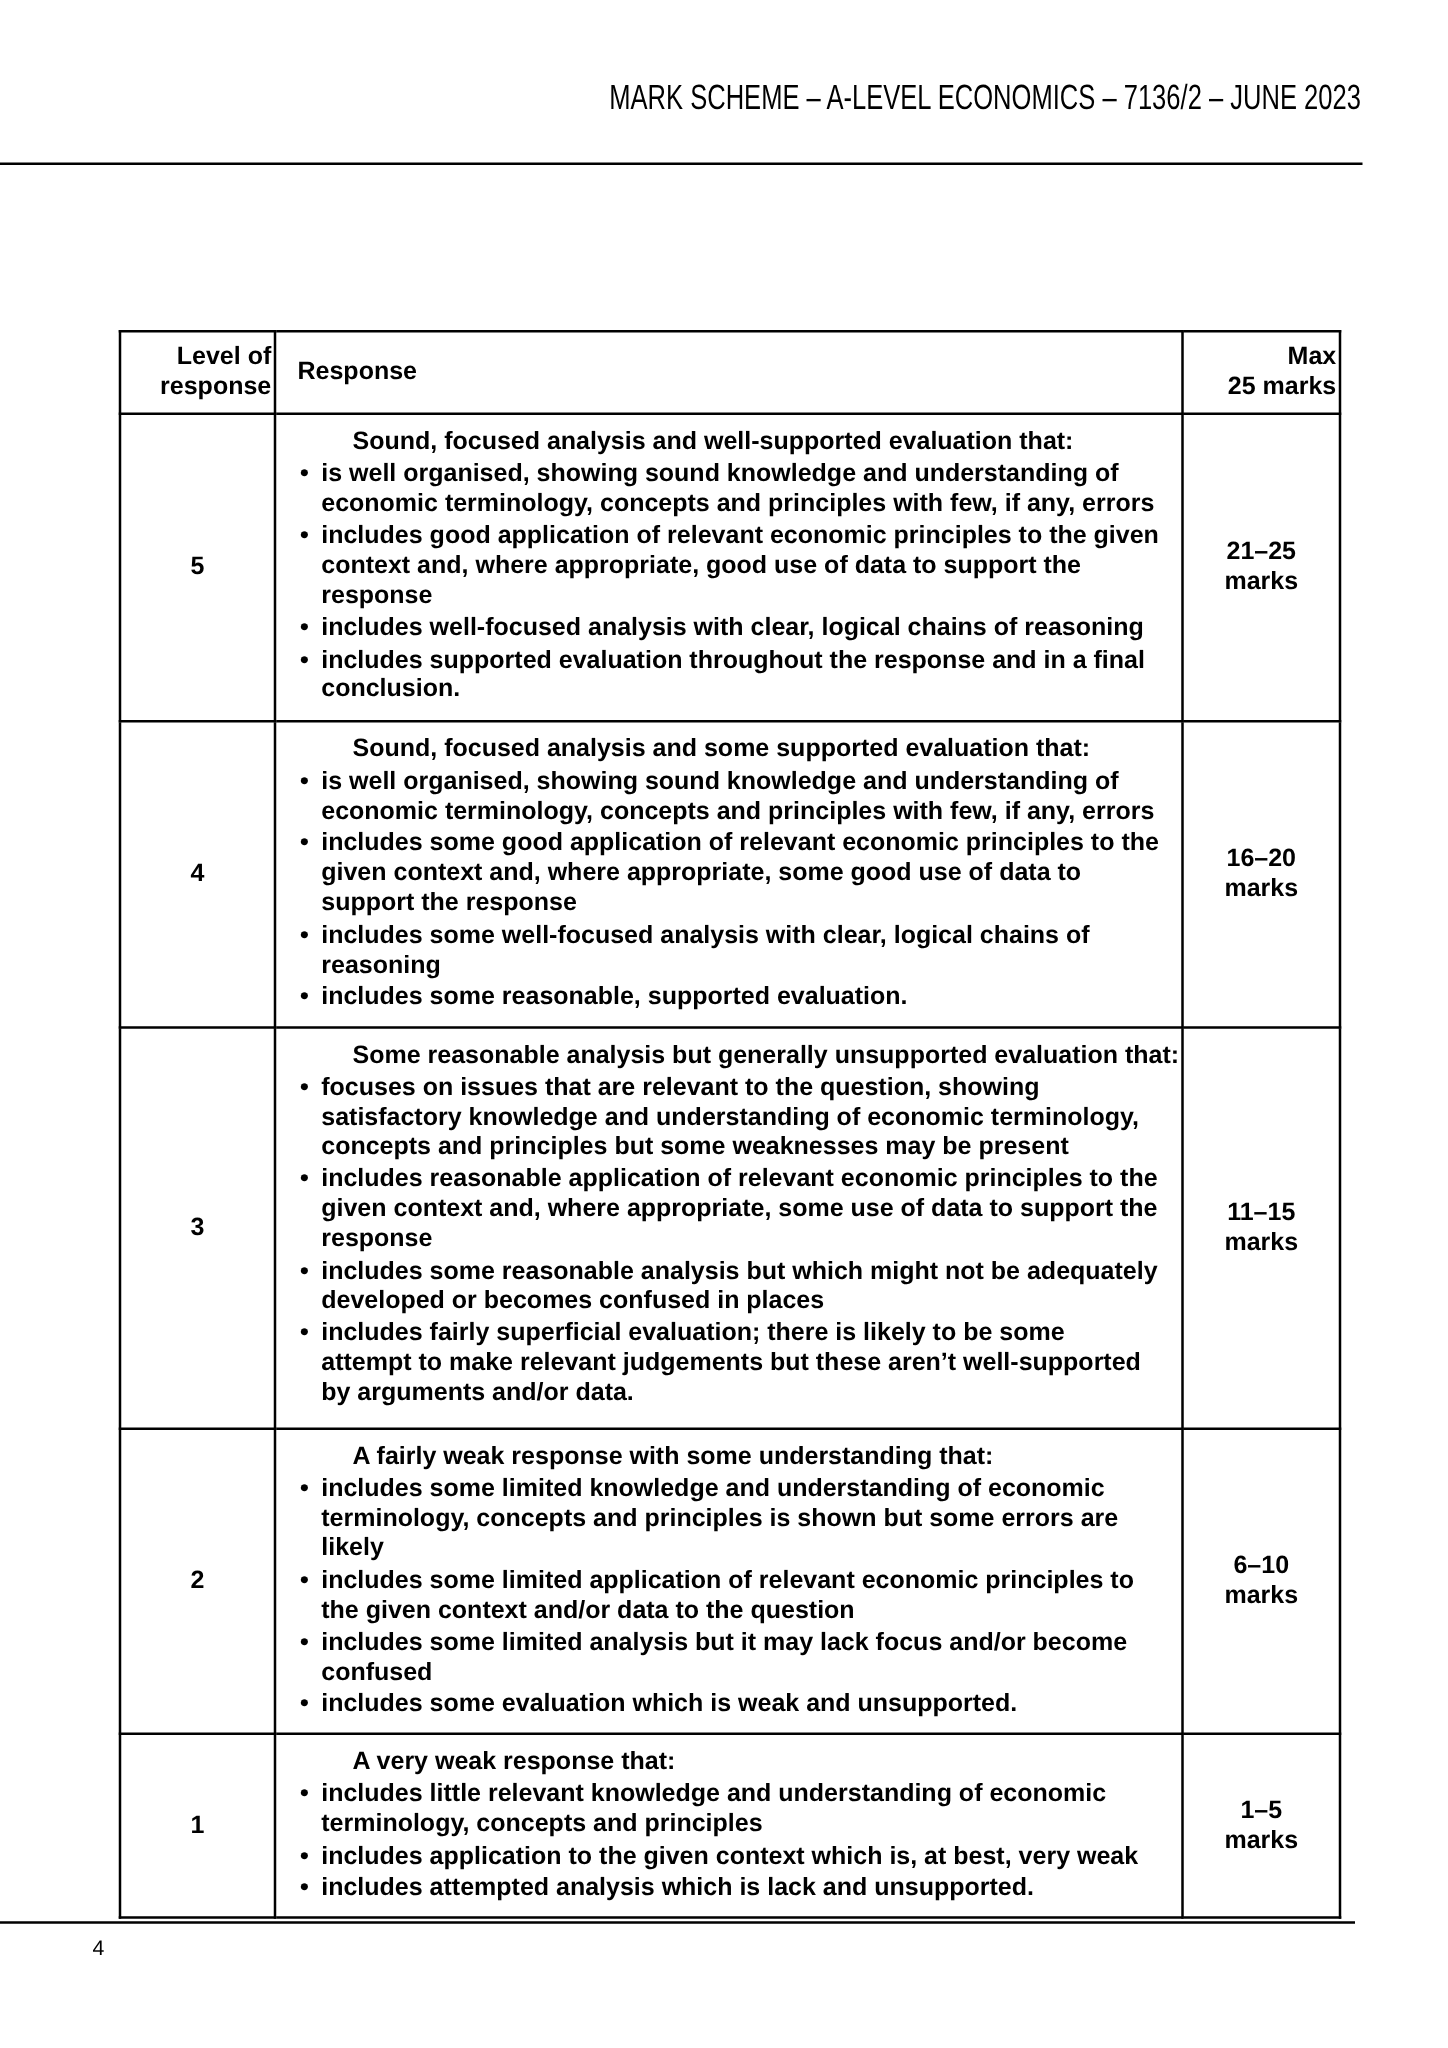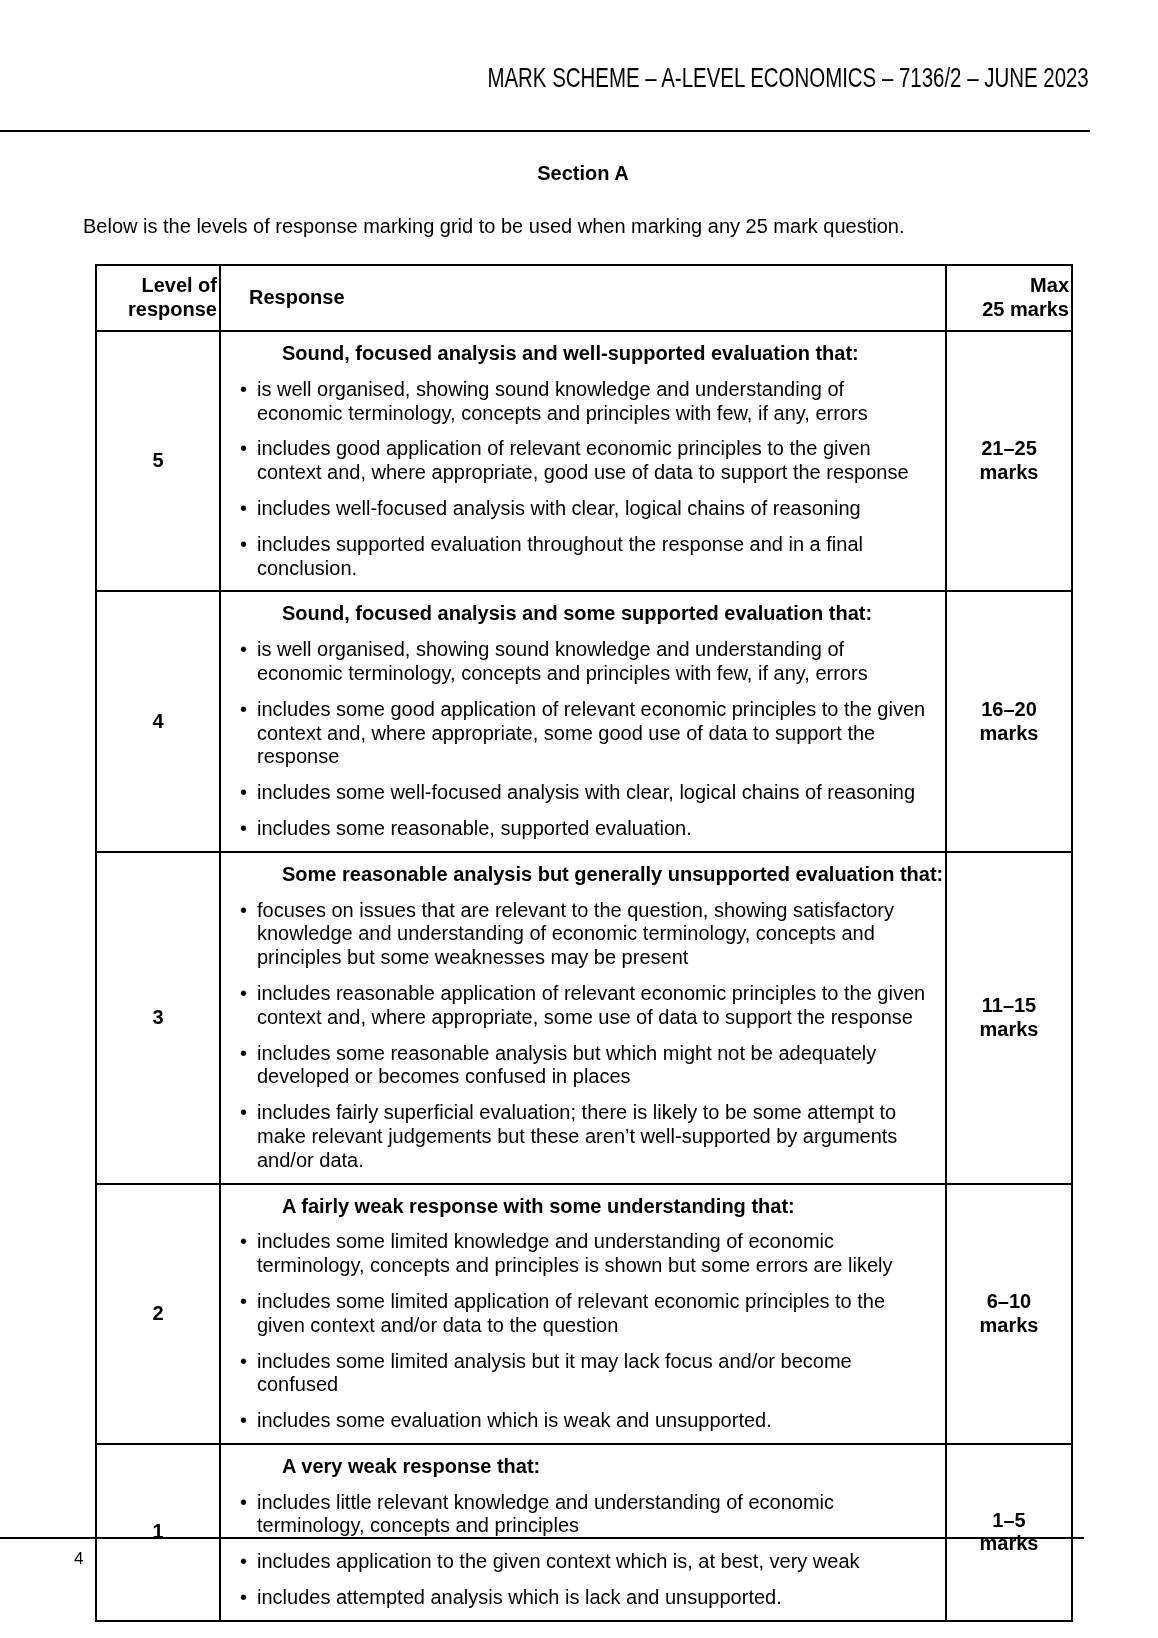--- a/index.html
+++ b/index.html
@@ -63,41 +63,42 @@
   th.level-h, th.max-h {
     font-weight: bold;
     text-align: right;
     vertical-align: middle;
     padding: 4px 2px;
   }
   th.resp-h {
     font-weight: bold;
     text-align: left;
     vertical-align: middle;
-    padding: 4px 16px 4px 28px;
+    padding: 4px 16px 4px 17px;
   }
   td.level {
     font-weight: bold;
     text-align: center;
     vertical-align: middle;
   }
   td.resp {
     vertical-align: top;
     padding: 10px 16px 10px 13px;
   }
   .rh {
     font-weight: bold;
     white-space: nowrap;
     margin-bottom: 2px;
     margin-left: 48px;
   }
   .li {
     position: relative;
     padding-left: 23px;
-    margin-top: 12px;
+    margin-top: 2px;
+    font-weight: bold;
   }
   .li::before {
     content: "\2022";
     position: absolute;
     left: 6px;
     top: 0;
   }
   td.marks {
     font-weight: bold;
     text-align: center;
@@ -111,22 +112,20 @@
   }
 </style>
 </head>
 <body>
 
 <div class="page">
 
   <div class="doc-title">MARK SCHEME – A-LEVEL ECONOMICS – 7136/2 – JUNE 2023</div>
   <div class="rule rule-header"></div>
 
-  <div class="section-title">Section A</div>
-  <div class="intro">Below is the levels of response marking grid to be used when marking any 25 mark question.</div>
 
   <table class="grid">
     <colgroup>
       <col class="c1">
         <col class="c2">
         <col class="c3">
     </colgroup>
     <thead>
       <tr style="height:66px;">
         <th class="level-h">Level of response</th>

